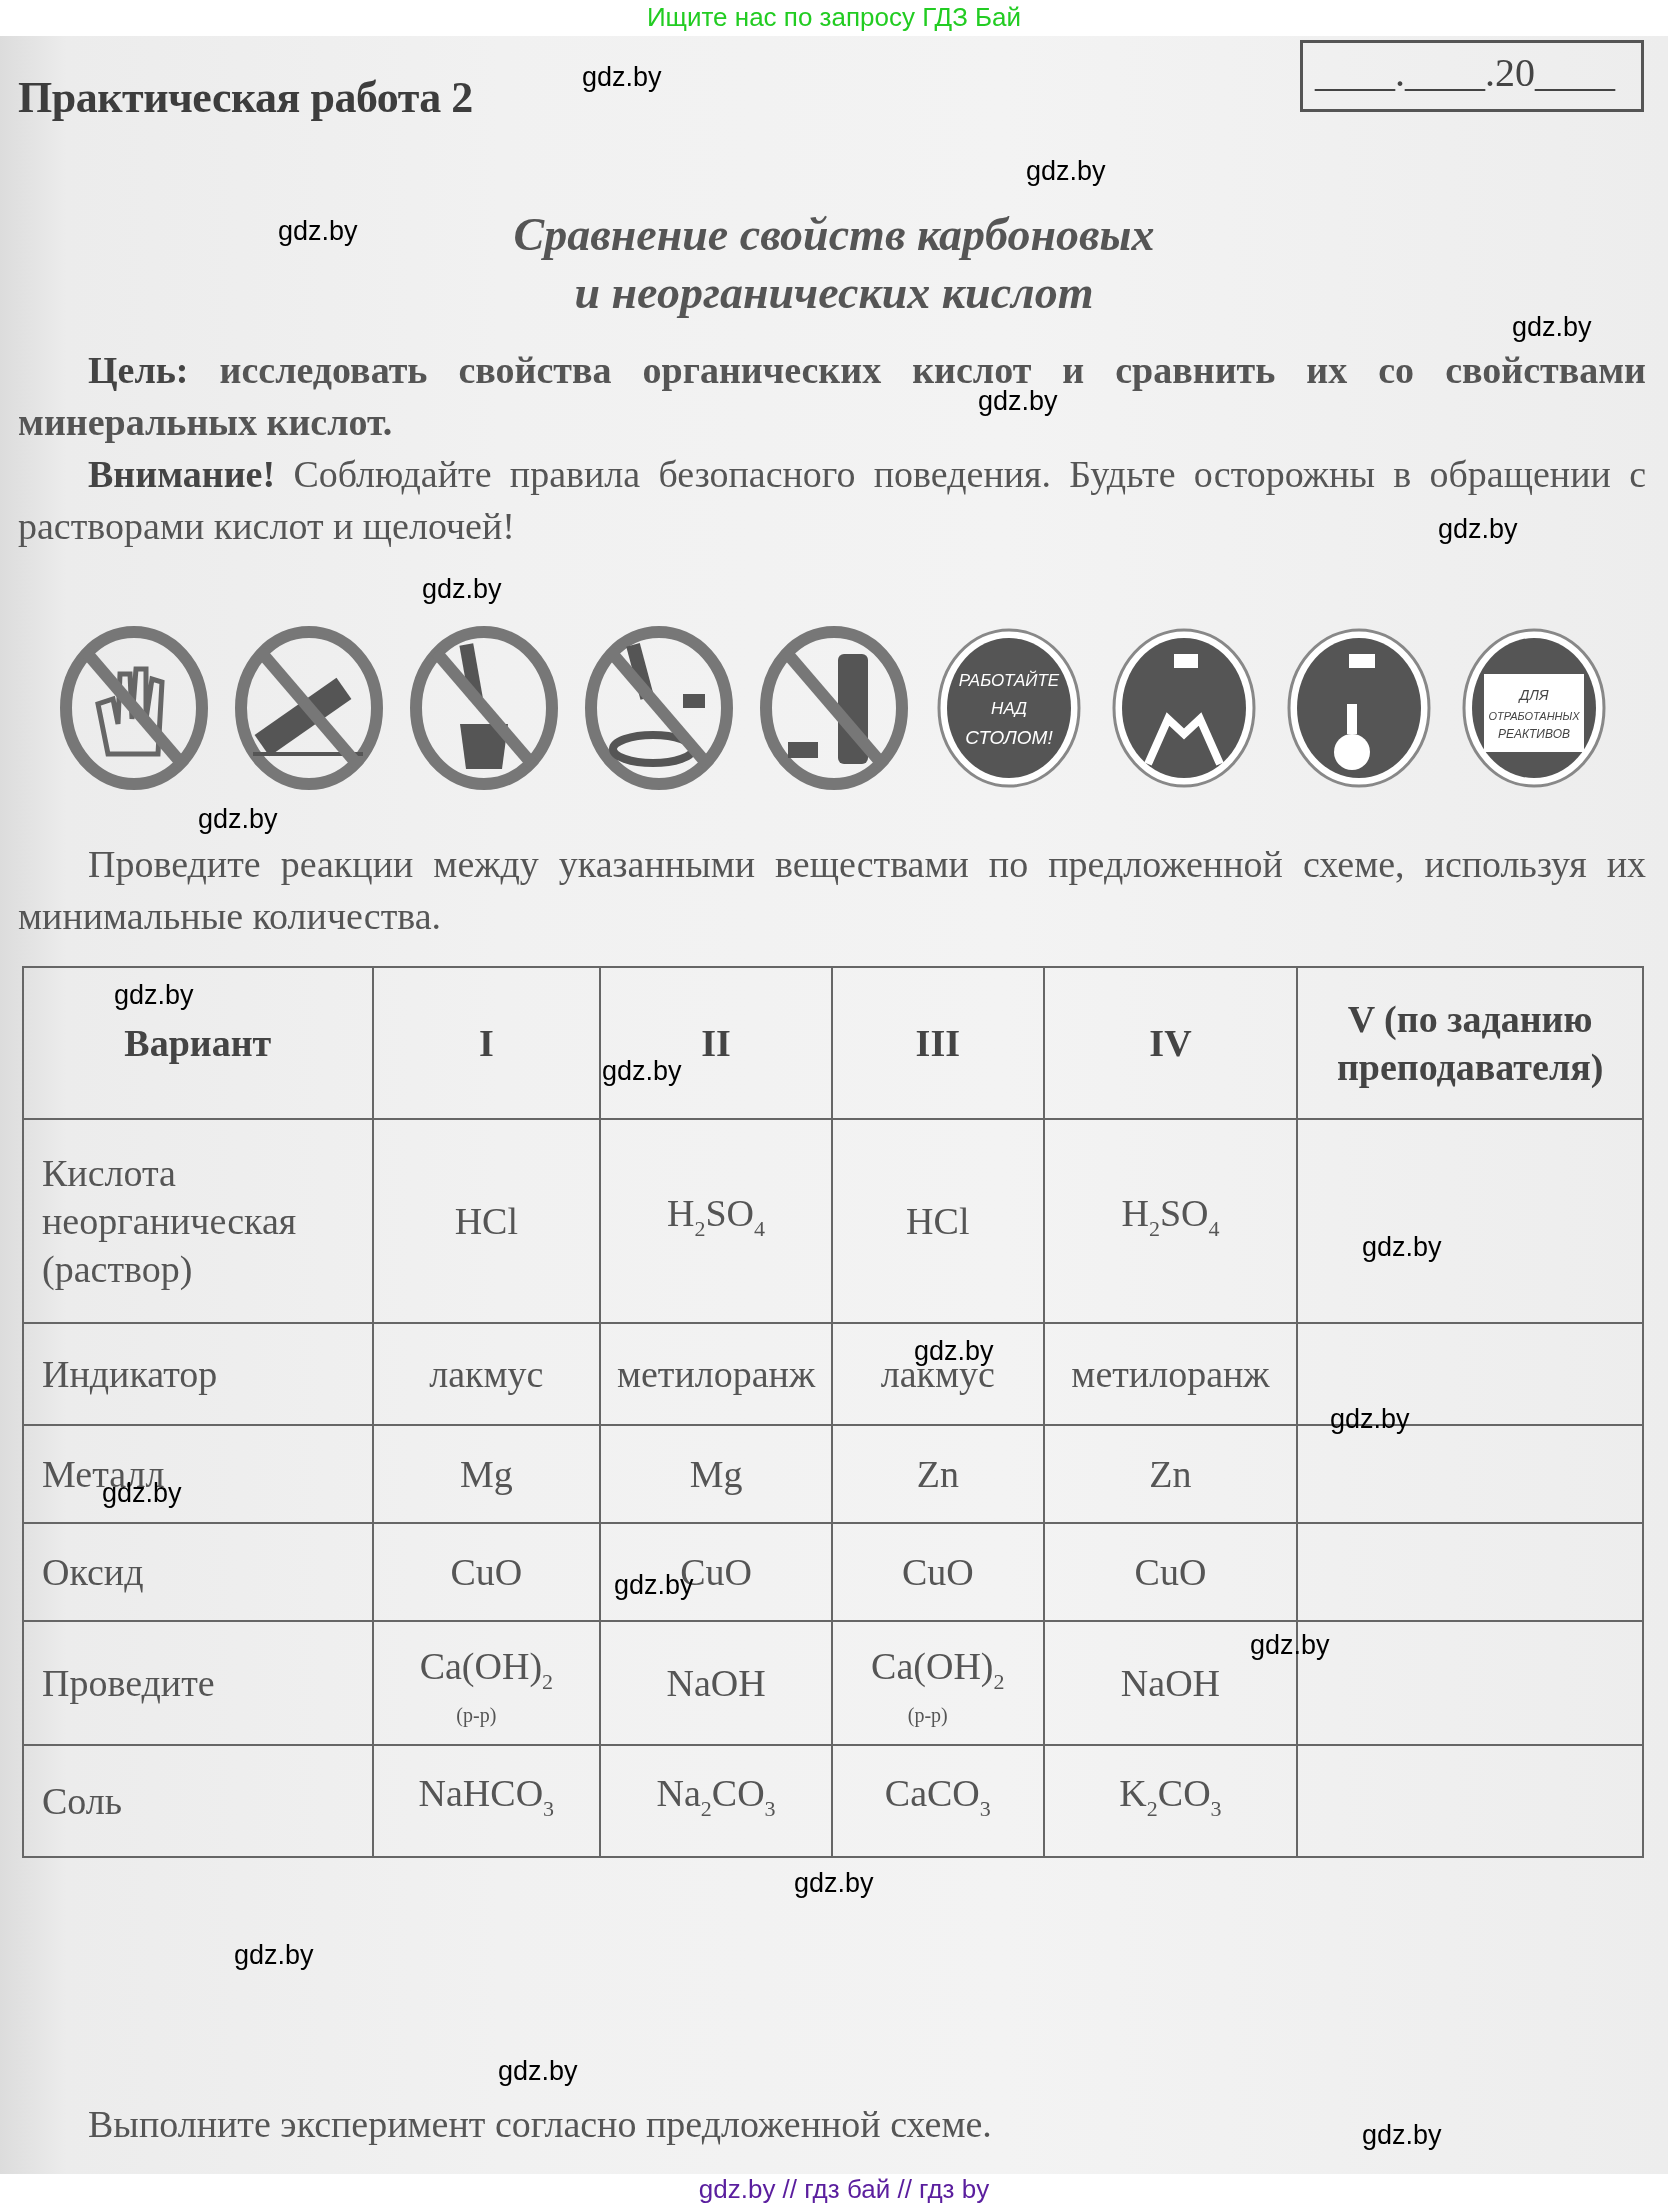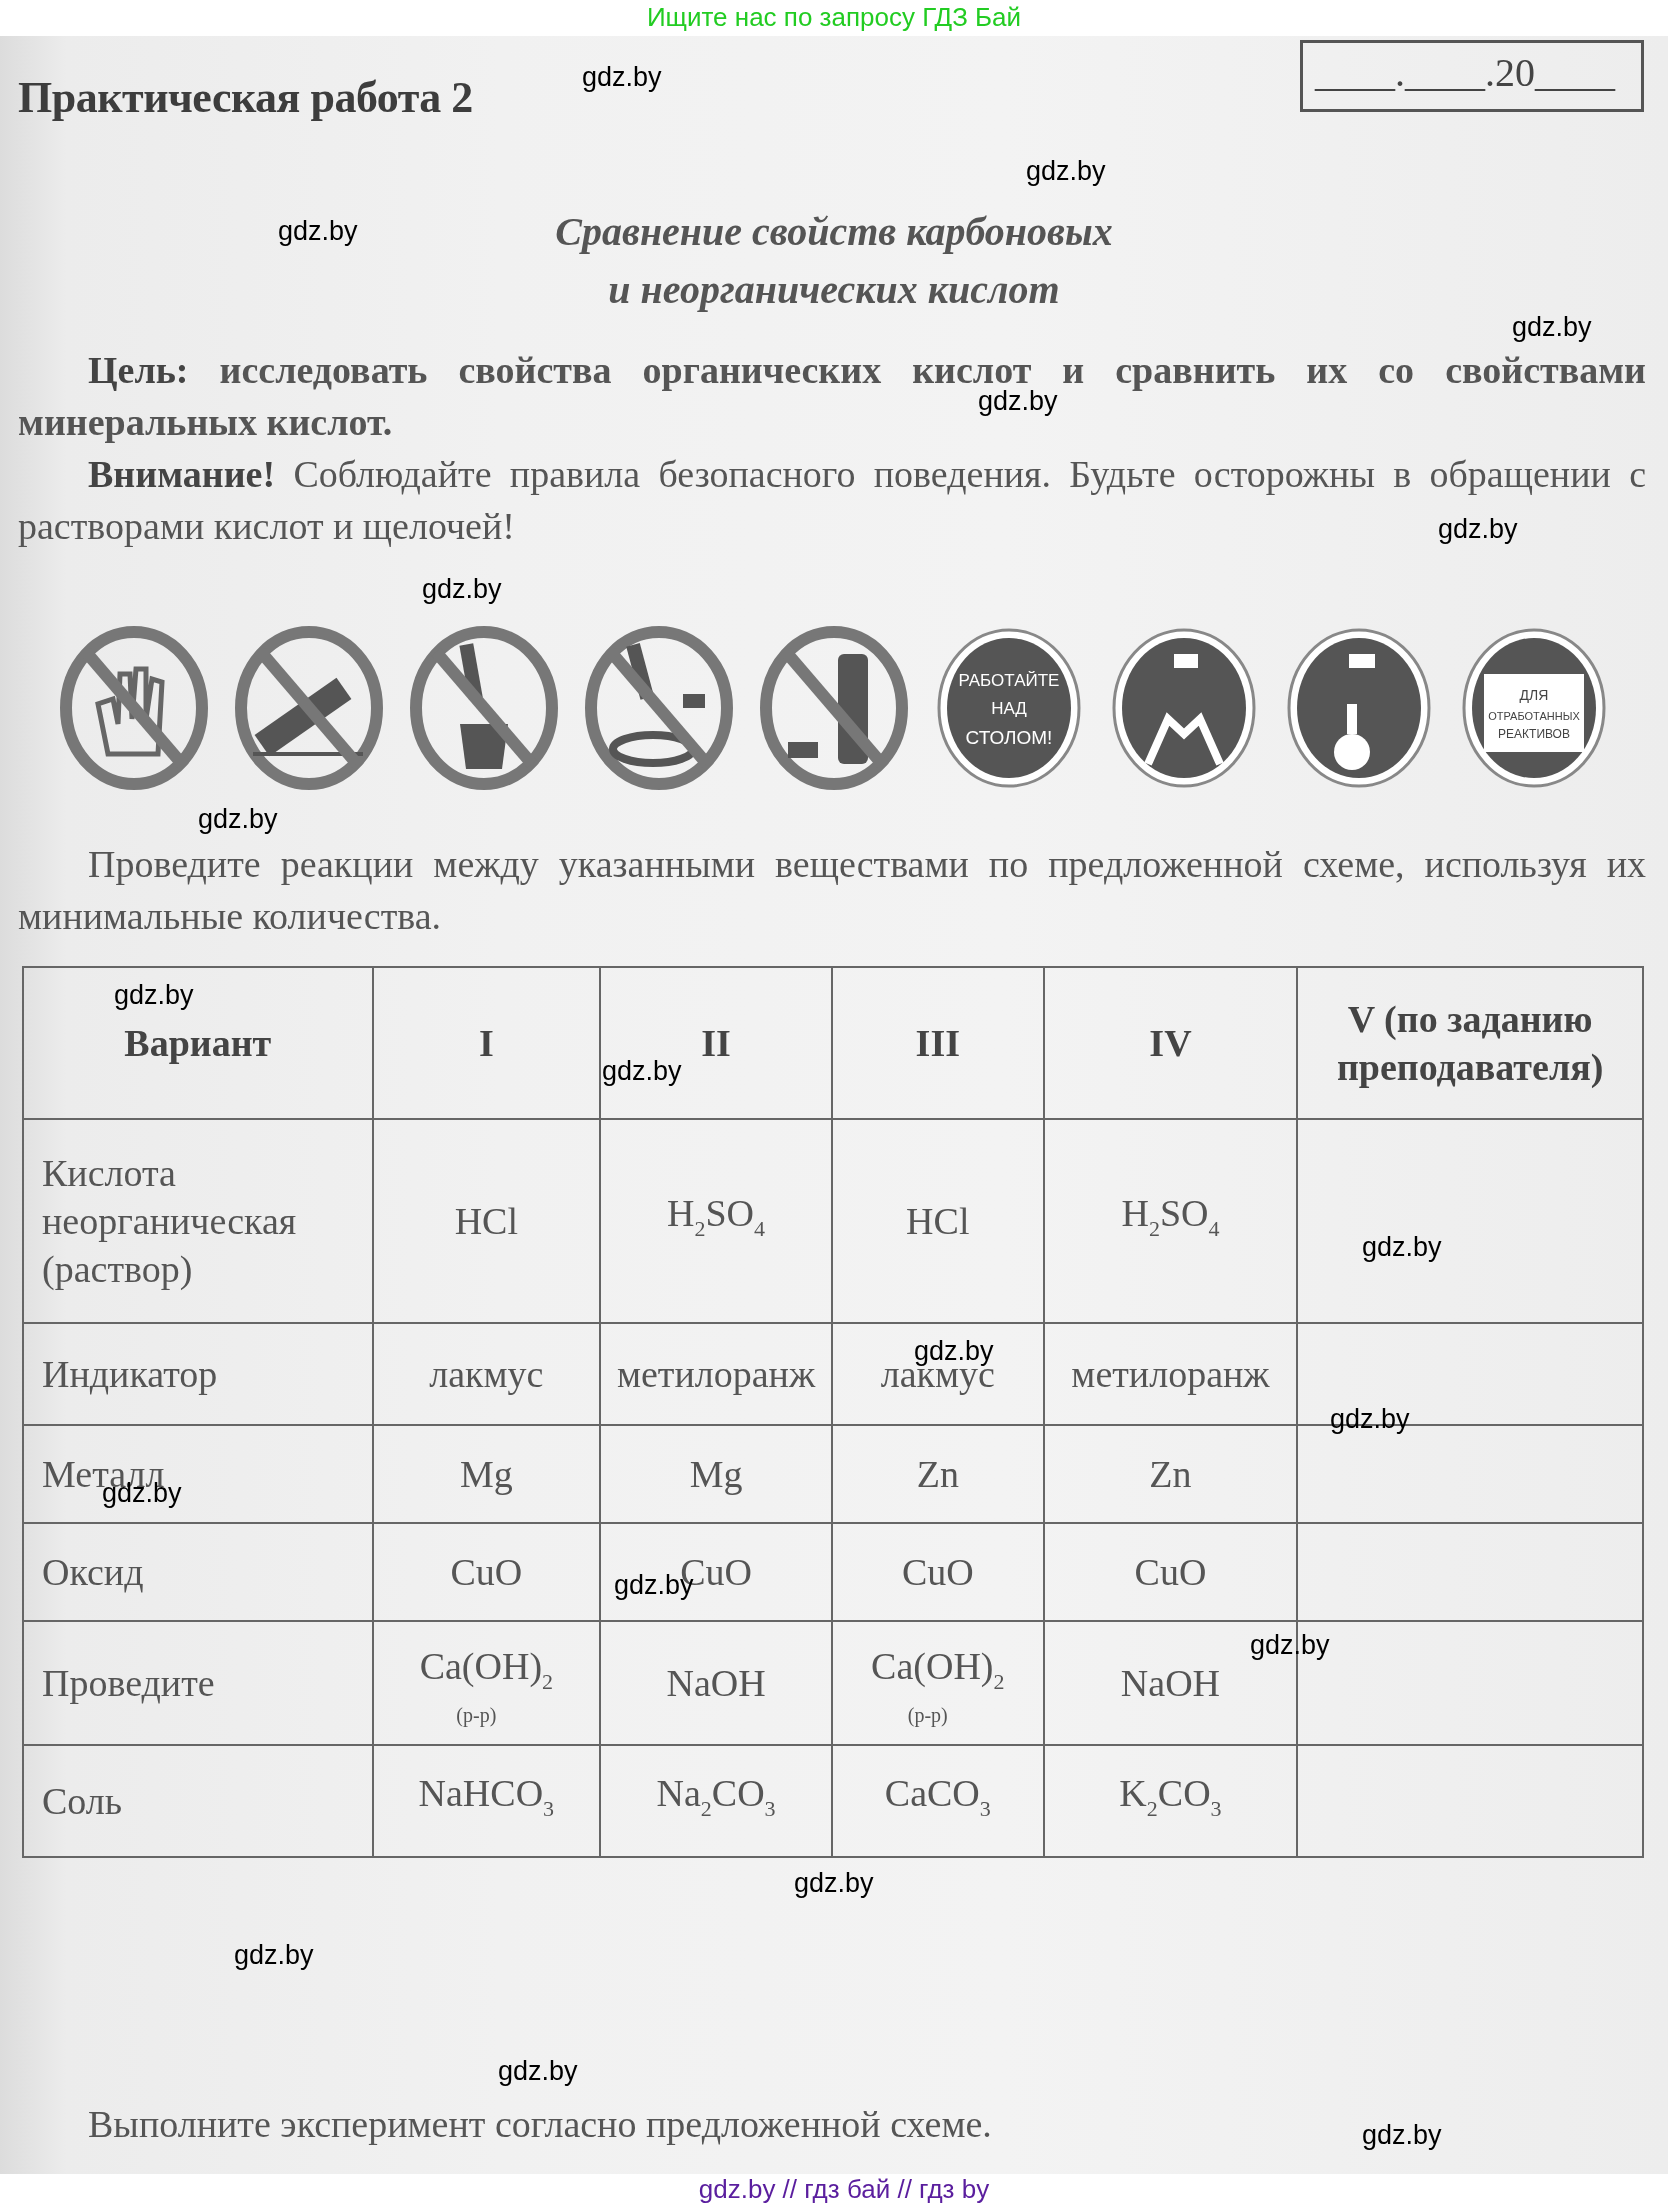--- a/index.html
+++ b/index.html
@@ -6,24 +6,24 @@
   body { width:1668px; height:2208px; position:relative; overflow:hidden; background:#ffffff; font-family:"Liberation Serif", serif; color:#4a4a4a; }
   .topbar { position:absolute; left:0; top:0; width:1668px; height:36px; background:#fff; text-align:center; }
   .topbar span { color:#22cc22; font-family:"Liberation Sans", sans-serif; font-size:26px; line-height:34px; }
   .page { position:absolute; left:0; top:36px; width:1668px; height:2138px; background:linear-gradient(90deg,#dcdcdc 0%,#ececec 4%,#f1f1f1 30%,#f3f3f3 60%,#ededed 100%); }
   .bottombar { position:absolute; left:0; top:2174px; width:1668px; height:34px; background:#fff; text-align:center;padding-left:10px; }
   .bottombar span { color:#5a1e9e; font-family:"Liberation Sans", sans-serif; font-size:26px; line-height:30px; }
   .wm { position:absolute; font-family:"Liberation Sans", sans-serif; font-size:27px; color:#000; }
   .title { position:absolute; left:18px; top:72px; font-size:44px; font-weight:bold; color:#3d3d3d; letter-spacing:-0.5px; }
   .datebox { position:absolute; left:1300px; top:40px; width:344px; height:72px; border:3px solid #555; box-sizing:border-box; }
   .datebox .d { position:absolute; left:12px; top:6px; font-size:40px; color:#444; }
-  .subtitle { position:absolute; left:0; width:1668px; text-align:center; font-size:40px; font-style:italic; font-weight:bold; color:#555; }
+  .subtitle { position:absolute; left:0; width:1668px; text-align:center; font-size:46px; font-style:italic; font-weight:bold; color:#555; }
   .para { position:absolute; left:18px; width:1628px; font-size:38px; line-height:52px; color:#555; text-align:justify; }
   .para b { color:#444; }
-  .icons { position:absolute; left:58px; top:624px; width:1600px; height:170px; }
+  .icons { position:absolute; left:58px; top:624px; width:1600px; height:170px;font-style:italic; }
   .sign { position:absolute; top:0; width:152px; height:168px; }
   .sign svg { width:152px; height:168px; }
   table.t { position:absolute; left:22px; top:966px; width:1622px; border-collapse:collapse; }
   table.t td { border:2px solid #666; font-size:38px; color:#555; text-align:center; vertical-align:middle; padding:0 6px; line-height:48px; }
   table.t td.lbl { text-align:left; padding-left:18px; }
   table.t tr.hdr td { font-weight:bold; color:#444; }
   sub { font-size:22px; vertical-align:-10px; }
   .small { font-size:20px; display:block; line-height:18px; margin-left:-20px; }
 </style>
 </head>

